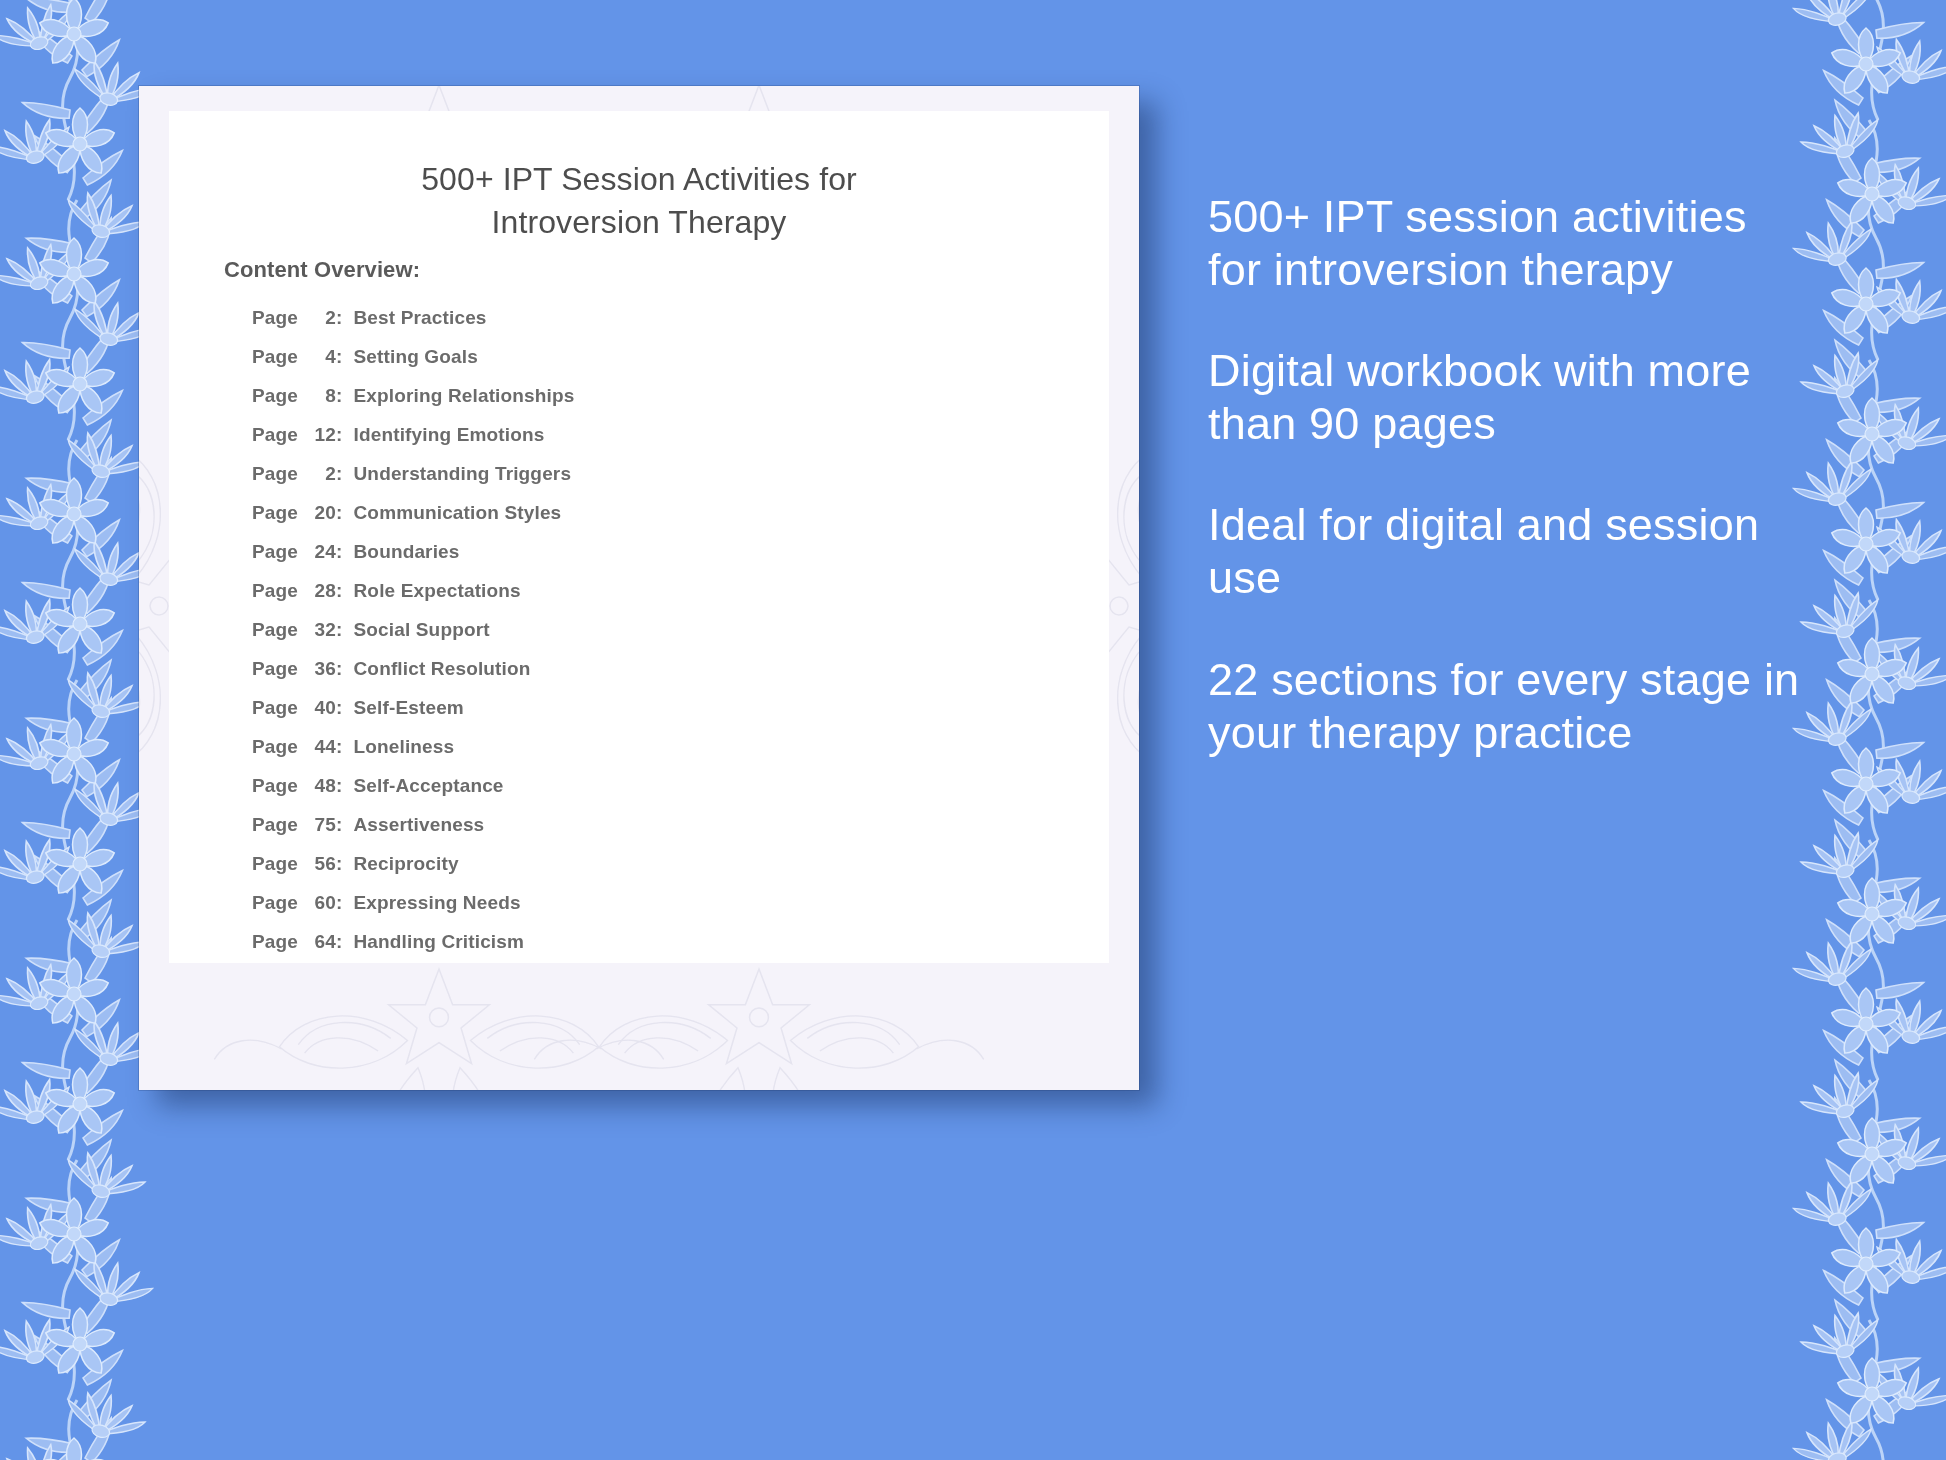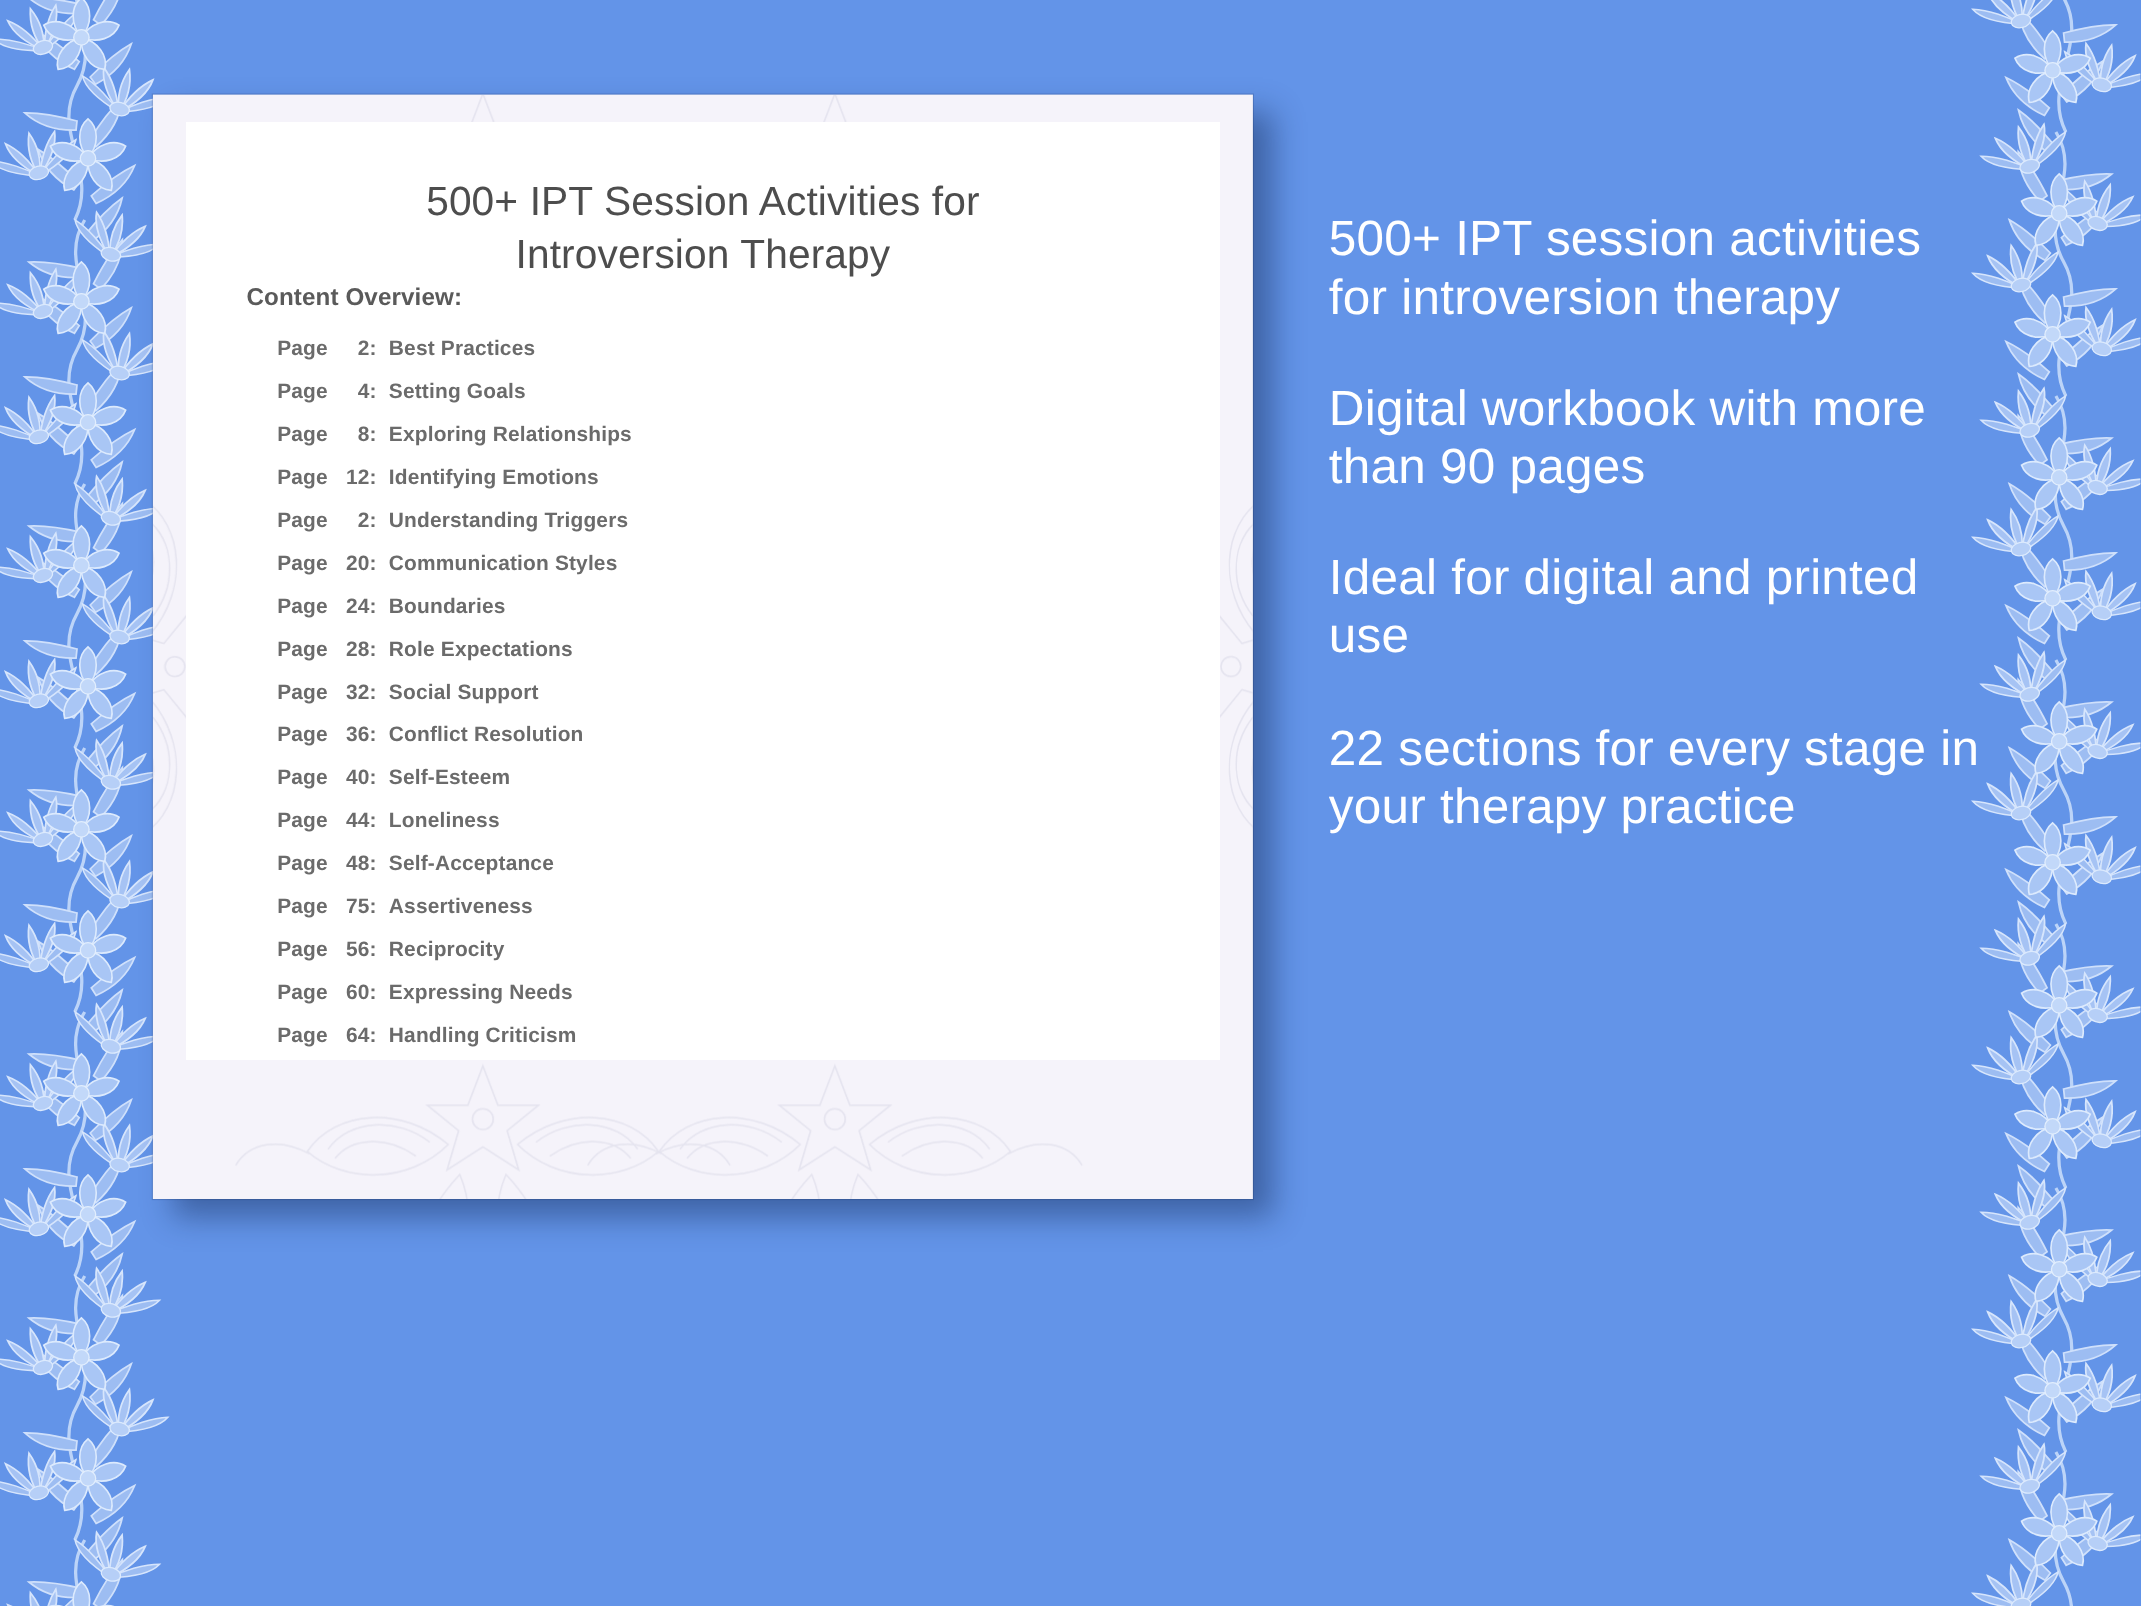--- a/index.html
+++ b/index.html
@@ -60,21 +60,21 @@
     background: #ffffff;
     overflow: hidden;
   }
 
   #doc-title {
     position: absolute;
     left: 0;
     top: 47px;
     width: 940px;
     text-align: center;
-    font-size: 37px;
+    font-size: 32px;
     font-weight: 300;
     line-height: 1.33;
     color: #4d4d4d;
     letter-spacing: 0.1px;
     white-space: pre-line;
   }
 
   #overview-label {
     position: absolute;
     left: 55px;
@@ -338,17 +338,17 @@
           </div>
         </div>
 
     </div>
   </div>
 
   <div id="benefits">
 
   <div class="benefit">500+ IPT session activities for introversion therapy</div>
       <div class="benefit">Digital workbook with more than 90 pages</div>
-      <div class="benefit">Ideal for digital and printed use</div>
+      <div class="benefit">Ideal for digital and session use</div>
       <div class="benefit">22 sections for every stage in your therapy practice</div>
     </div>
 
 </div>
 
 </body></html>

